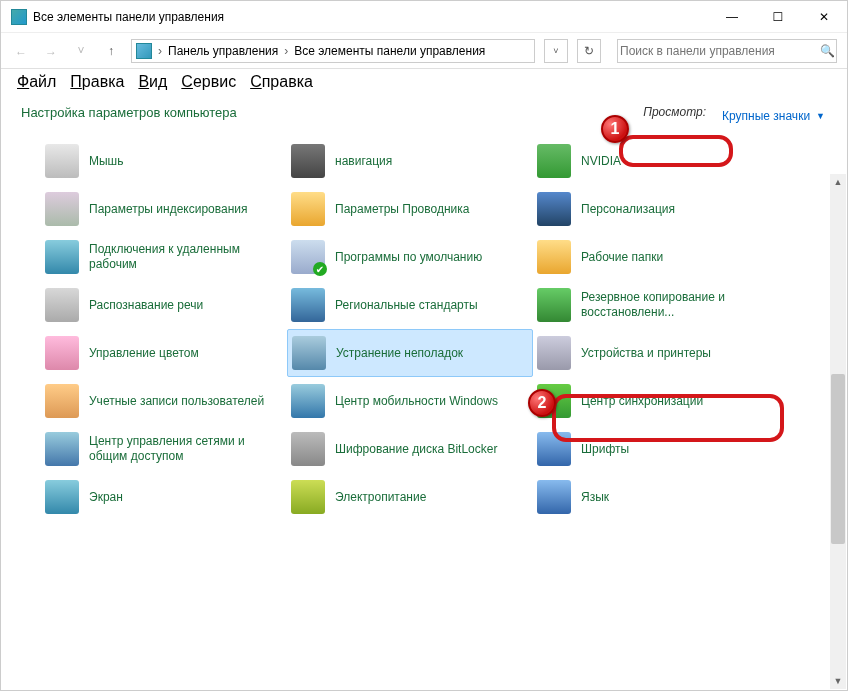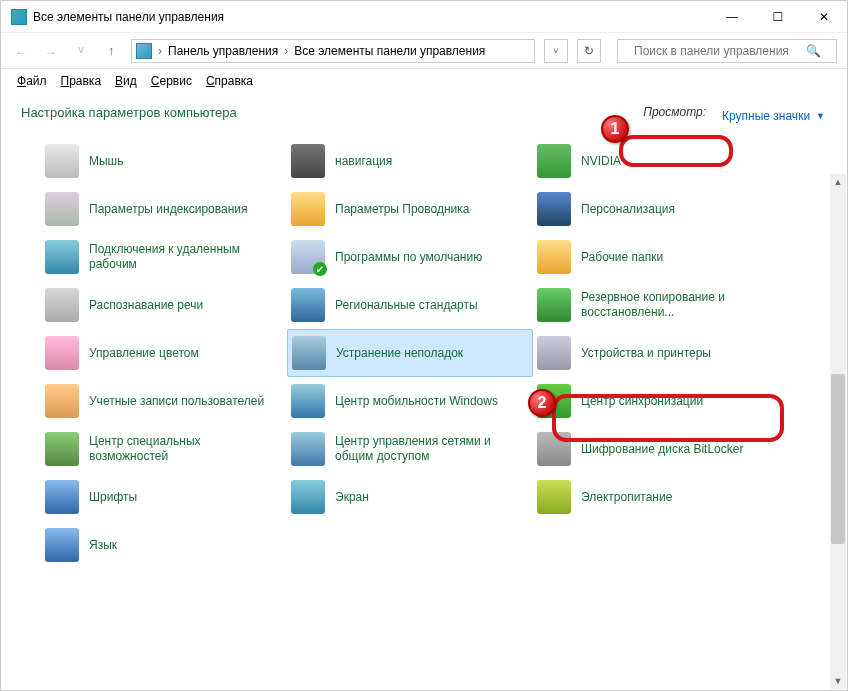--- a/index.html
+++ b/index.html
@@ -13,25 +13,25 @@
   .winbtn { width: 46px; height: 32px; display: flex; align-items: center; justify-content: center; color: #000; }
 
   .navbar { height: 36px; display: flex; align-items: center; padding: 0 10px; gap: 10px; border-bottom: 1px solid #e0e0e0; }
   .navbtn { width:20px; height:20px; display:flex; align-items:center; justify-content:center; color:#555; }
   .navbtn.disabled { color:#bbb; }
   .address { flex:1; display:flex; align-items:center; border:1px solid #ccc; height:24px; padding:0 4px; gap:4px; font-size:12px; }
   .address .sep { color:#666; padding:0 2px; }
   .address .crumb { color:#000; }
   .address .crumb-icon { width:16px; height:16px; background:linear-gradient(135deg,#6bd,#39b); border:1px solid #289; }
   .refresh { width:24px; height:24px; border:1px solid #ccc; display:flex; align-items:center; justify-content:center; margin-left:-1px; color:#555; }
-  .search { width:220px; height:24px; border:1px solid #ccc; display:flex; align-items:center; padding:0 16px; color:#888; margin-left:6px; }
+  .search { width:220px; height:24px; border:1px solid #ccc; display:flex; align-items:center; padding:0 2px; color:#888; margin-left:6px; }
   .search input { border:none; outline:none; flex:1; font-size:12px; color:#888; }
   .search .sicon { width:14px; height:14px; color:#888; }
 
-  .menubar { height: 24px; display:flex; align-items:center; padding:0 10px; gap:2px; font-size:12px; }
+  .menubar { height: 24px; display:flex; align-items:flex-end; padding:0 10px; gap:2px; font-size:16px; }
   .menuitem { padding:2px 6px; }
   .menuitem u { text-decoration: underline; }
 
   .content-header { display:flex; align-items:flex-start; padding:12px 12px 6px 20px; }
   .content-header .heading { color:#1a6d3a; font-size:13px; flex:1; }
   .content-header .viewlabel { font-size:12px; color:#333; margin-right:6px;font-style:italic; }
   .viewselector { color:#0066cc; font-size:12px; padding:4px 10px; display:inline-flex; align-items:center; position: relative; }
   .viewselector .tri { margin-left:6px; font-size:9px; color:#0066cc; }
 
   .content { position:relative; padding:4px 2px 20px 40px; height: 550px; overflow:hidden; }
@@ -207,24 +207,20 @@
         </div>
         <div class="item">
           <div class="ic ic-mobility"></div>
           <div class="label">Центр мобильности Windows</div>
         </div>
         <div class="item">
           <div class="ic ic-sync"></div>
           <div class="label">Центр синхронизации</div>
         </div>
         <div class="item">
-          <div class="ic ic-special"></div>
-          <div class="label">Центр специальных возможностей</div>
-        </div>
-        <div class="item">
           <div class="ic ic-network"></div>
           <div class="label">Центр управления сетями и общим доступом</div>
         </div>
         <div class="item">
           <div class="ic ic-bitlocker"></div>
           <div class="label">Шифрование диска BitLocker</div>
         </div>
         <div class="item">
           <div class="ic ic-fonts"></div>
           <div class="label">Шрифты</div>

